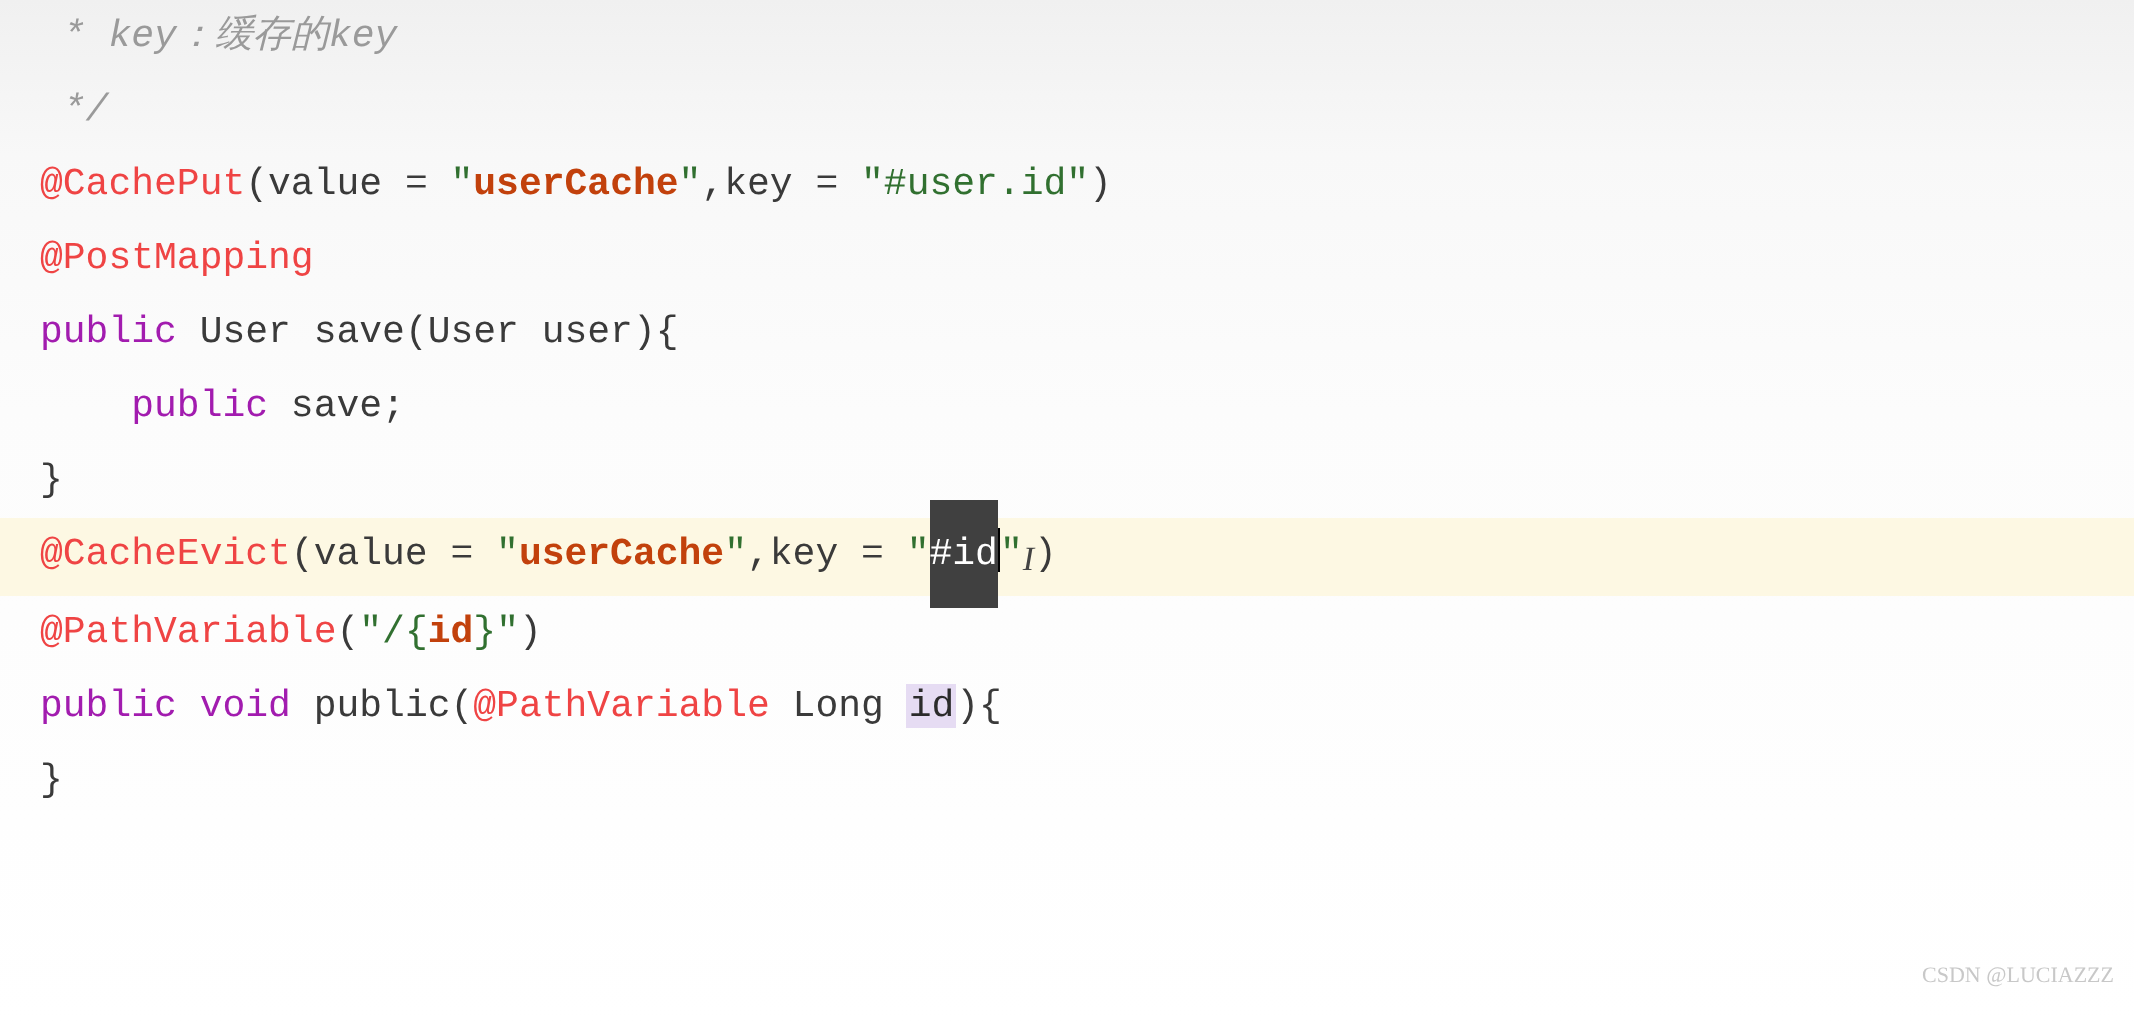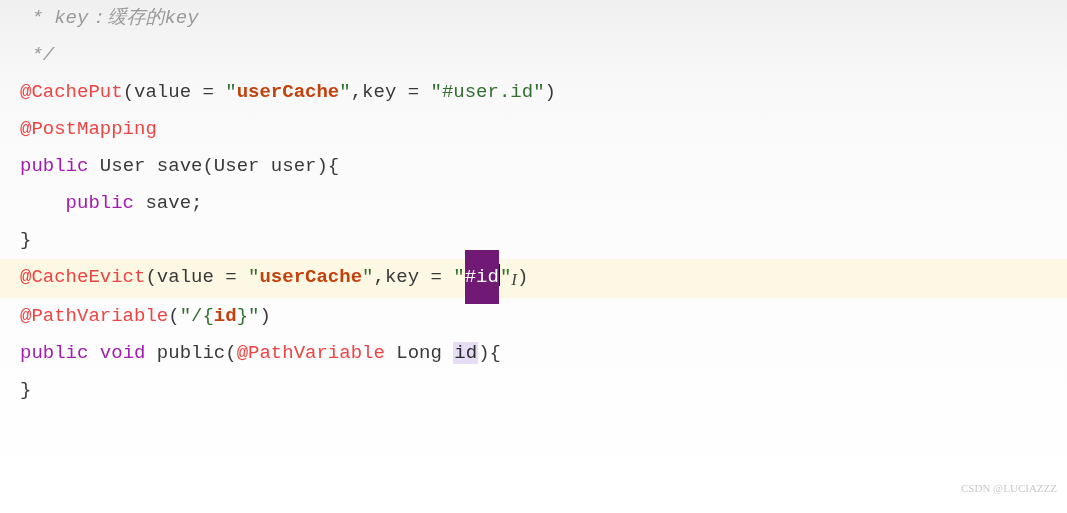--- a/index.html
+++ b/index.html
@@ -10,21 +10,21 @@
     .code { padding:0 0 0 20px; }
     .line { white-space:pre; }
     .cm  { color:#9a9a9a; font-style:italic; }
     .an  { color:#ef4444; }
     .kw  { color:#a21caf; font-weight:normal;text-align:right; }
     .st  { color:#c2410c; font-weight:bold; }
     .sq  { color:#317030; }
     .pl  { color:#3a3a3a; }
     .ms  { color:#2b2b2b; }
     .pv  { color:#2b2b2b; background:#e6dcf3; padding:0 1px; }
-    .sel { background:#701a75; color:#ffffff; padding:16px 0; }
+    .sel { background:#404040; color:#ffffff; padding:16px 0; }
     .hl  { background:#fdf8e3; }
     .full{ margin-left:-20px; padding-left:20px; width:1067px; }
     .cursor { display:inline-block; width:1px; height:22px; background:#000;
       vertical-align:-4px; position:relative; }
     .ibeam { display:inline-block; position:relative; color:#444; font-style:italic;
       font-family:Georgia,serif; vertical-align:-3px; font-size:17px; }
     .wm { position:absolute; right:10px; bottom:6px; font-size:11px; color:#c8c8c8;
       font-family:Liberation Serif, serif; font-style:normal; }
   </style>
 </head>

